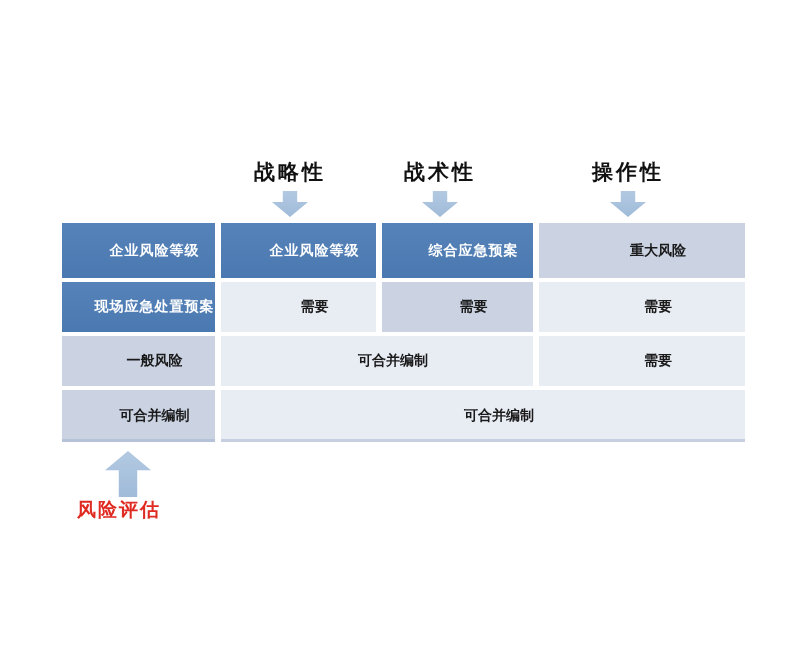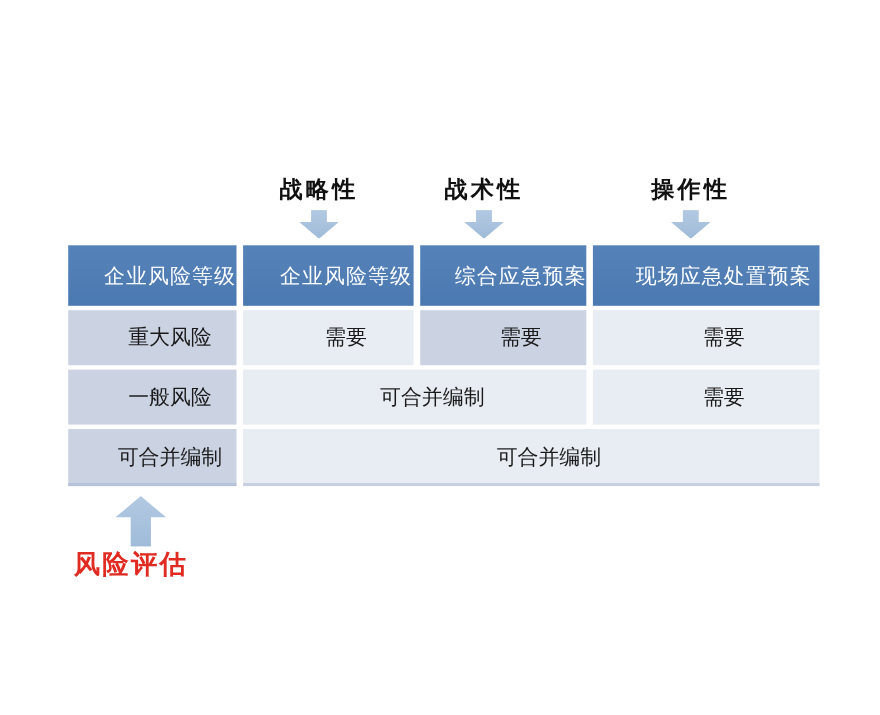--- a/index.html
+++ b/index.html
@@ -45,22 +45,22 @@
     display: grid;
     grid-template-columns: 153px 155px 151px 206px;
     grid-template-rows: 55px 50px 50px 52px;
     column-gap: 6px;
     row-gap: 4px;
   }
   .cell {
     display: flex;
     align-items: center;
     justify-content: center;
-    font-size: 19px;
-    font-weight: normal;
+    font-size: 14px;
+    font-weight: bold;
     color: #1a1a1a;
     white-space: nowrap;
     padding-left: 32px;
   }
   .cell.hdr {
     background: linear-gradient(180deg, #5583b9, #4a78b0);
     color: #ffffff;
     letter-spacing: 1px;
   }
   .cell.lvl  { background: #cbd3e3; }
@@ -81,21 +81,21 @@
     background: linear-gradient(180deg, #b3c9e2, #9fbbd9);
     clip-path: polygon(50% 0, 100% 42%, 70% 42%, 70% 100%, 30% 100%, 30% 42%, 0 42%);
   }
   .risk-assessment-label {
     position: absolute;
     left: 119px;
     top: 497px;
     transform: translateX(-50%);
     font-family: "DejaVu Serif", serif;
     font-weight: bold;
-    font-size: 24px;
+    font-size: 19px;
     color: #e02b22;
     letter-spacing: 2px;
     white-space: nowrap;
   }
 </style>
 </head>
 <body>
 
 <div class="canvas">
 
@@ -110,23 +110,23 @@
   <div class="annotation" style="left:440px">
     <span class="annotation-label">战术性</span>
     <span class="down-arrow"></span>
   </div>
 
   <div class="risk-table">
 
     <div class="cell hdr">企业风险等级</div>
     <div class="cell hdr">企业风险等级</div>
     <div class="cell hdr">综合应急预案</div>
+    <div class="cell lvl">重大风险</div>
+
     <div class="cell hdr">现场应急处置预案</div>
-
-    <div class="cell lvl">重大风险</div>
     <div class="cell lt">需要</div>
     <div class="cell dk">需要</div>
     <div class="cell lt">需要</div>
 
     <div class="cell lvl">一般风险</div>
     <div class="cell lt span2">可合并编制</div>
     <div class="cell lt">需要</div>
 
     <div class="cell lvl last">可合并编制</div>
     <div class="cell lt span3 last">可合并编制</div>

